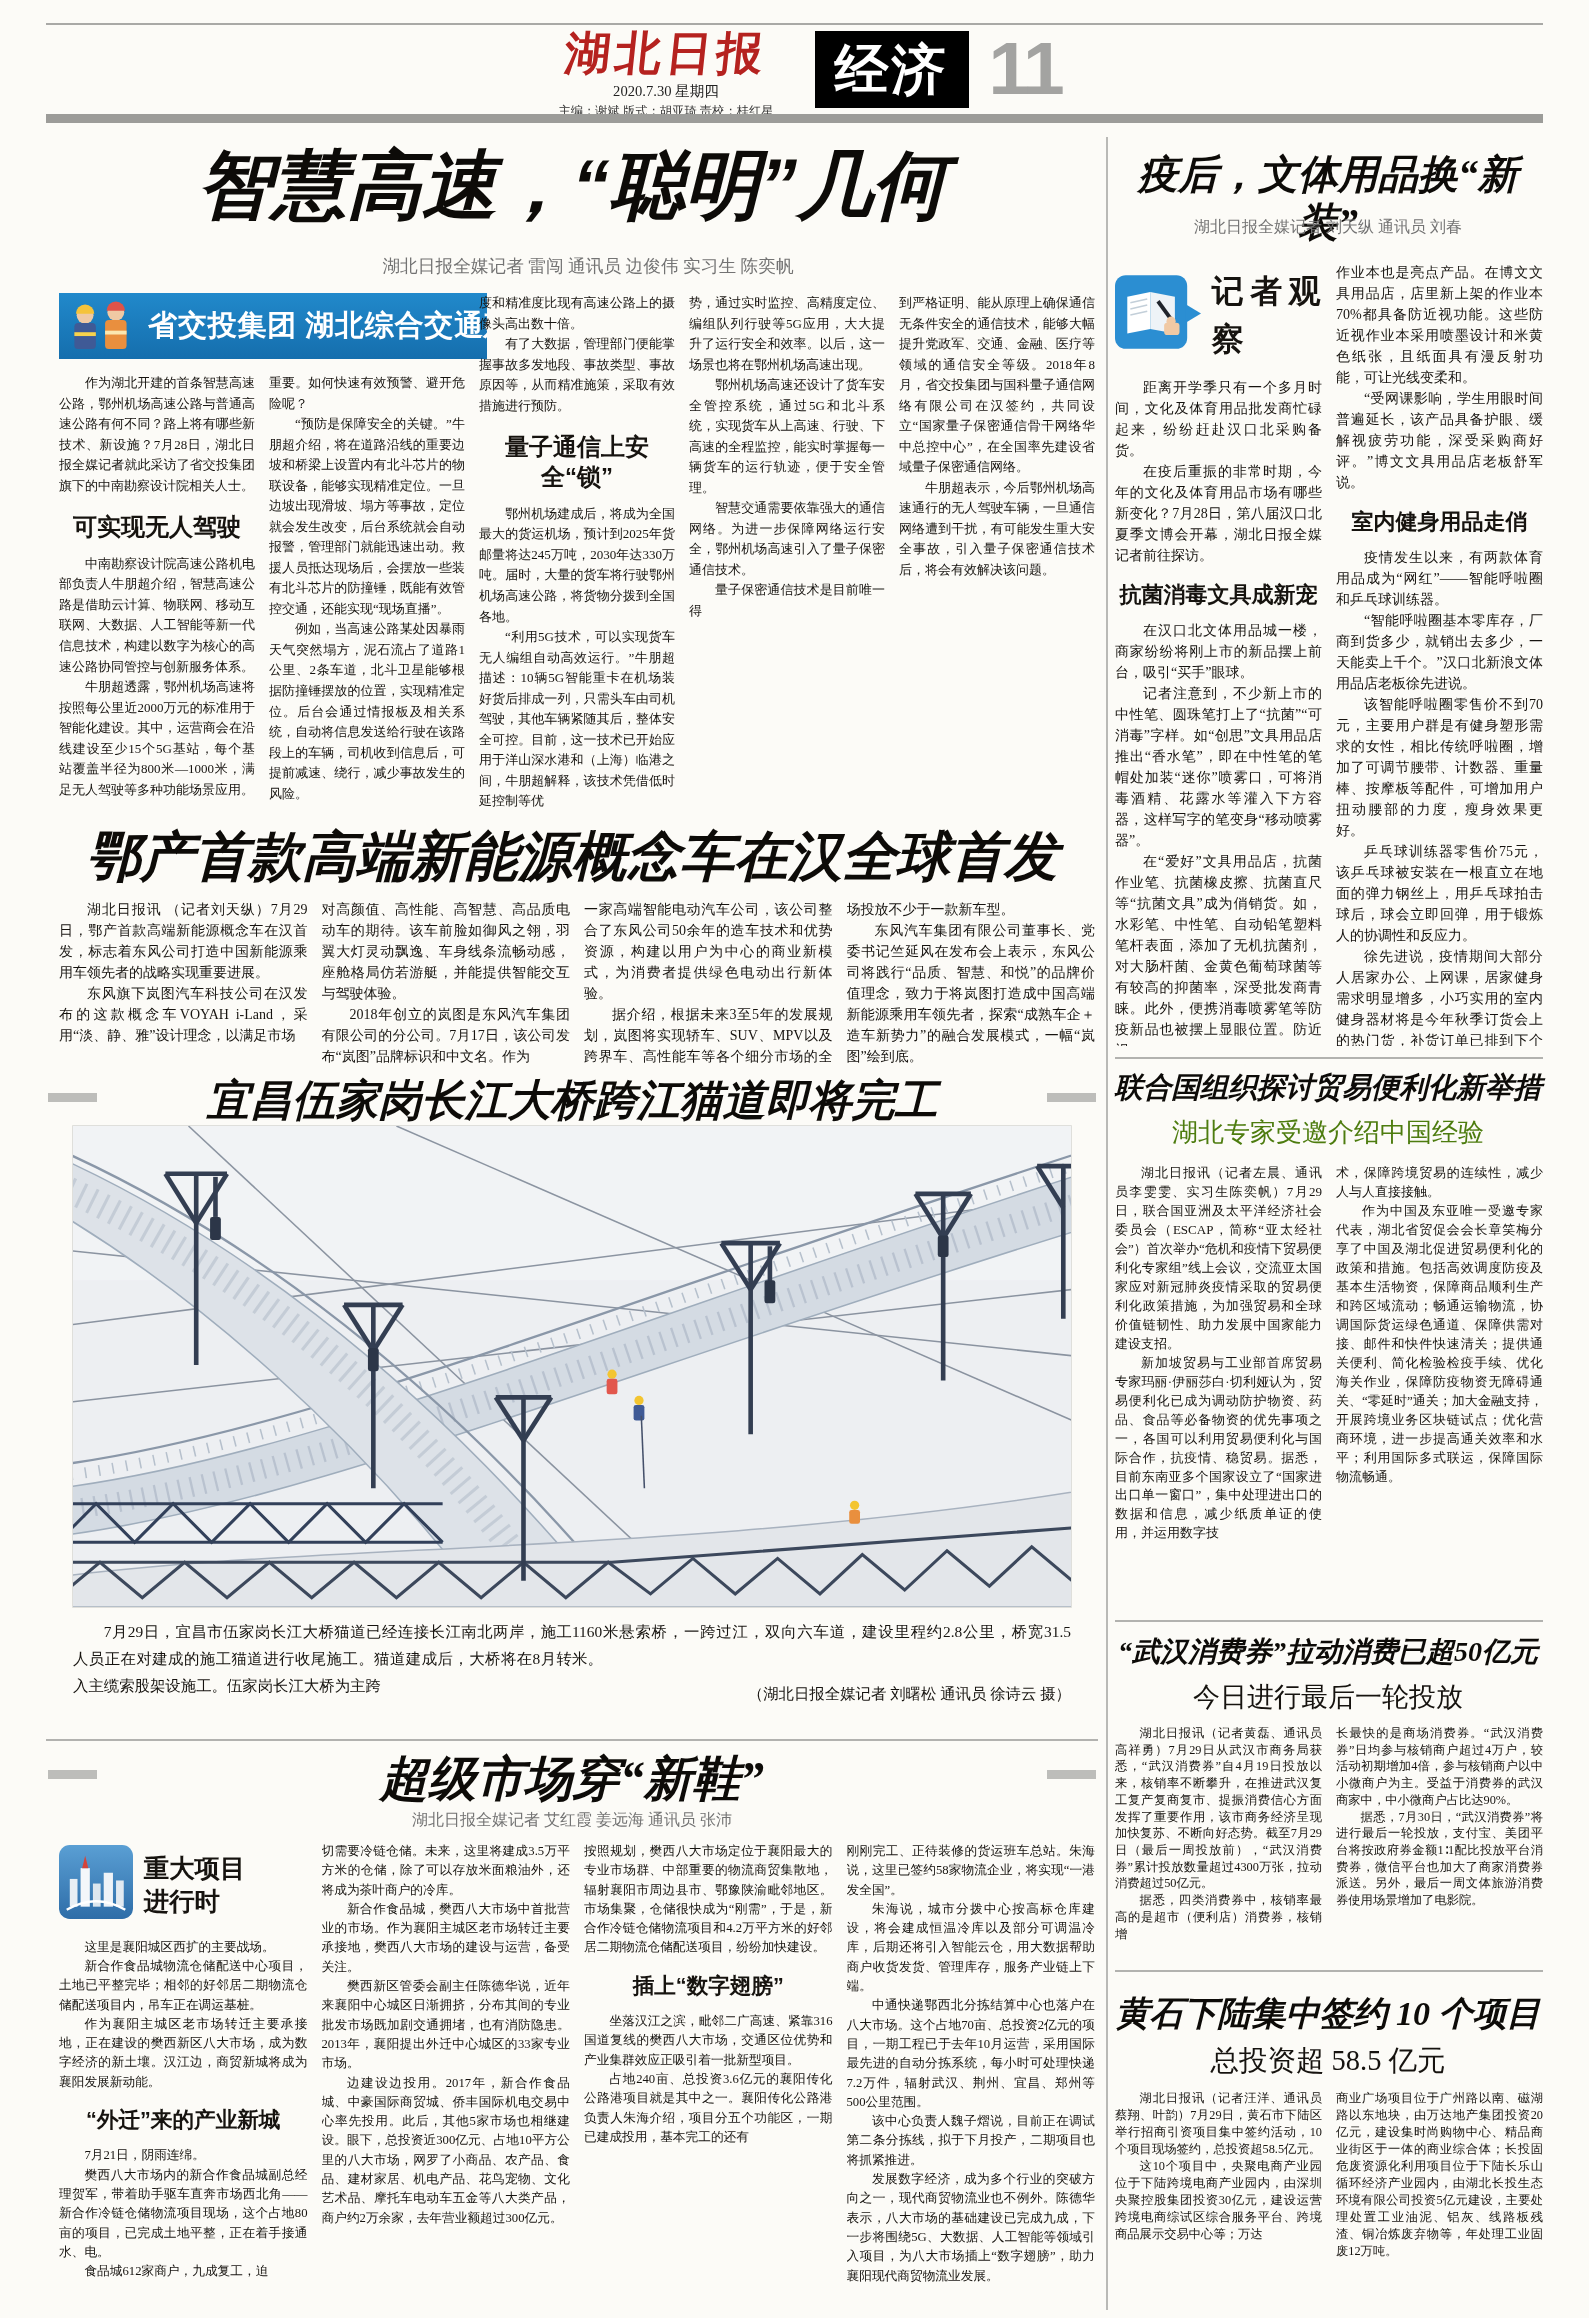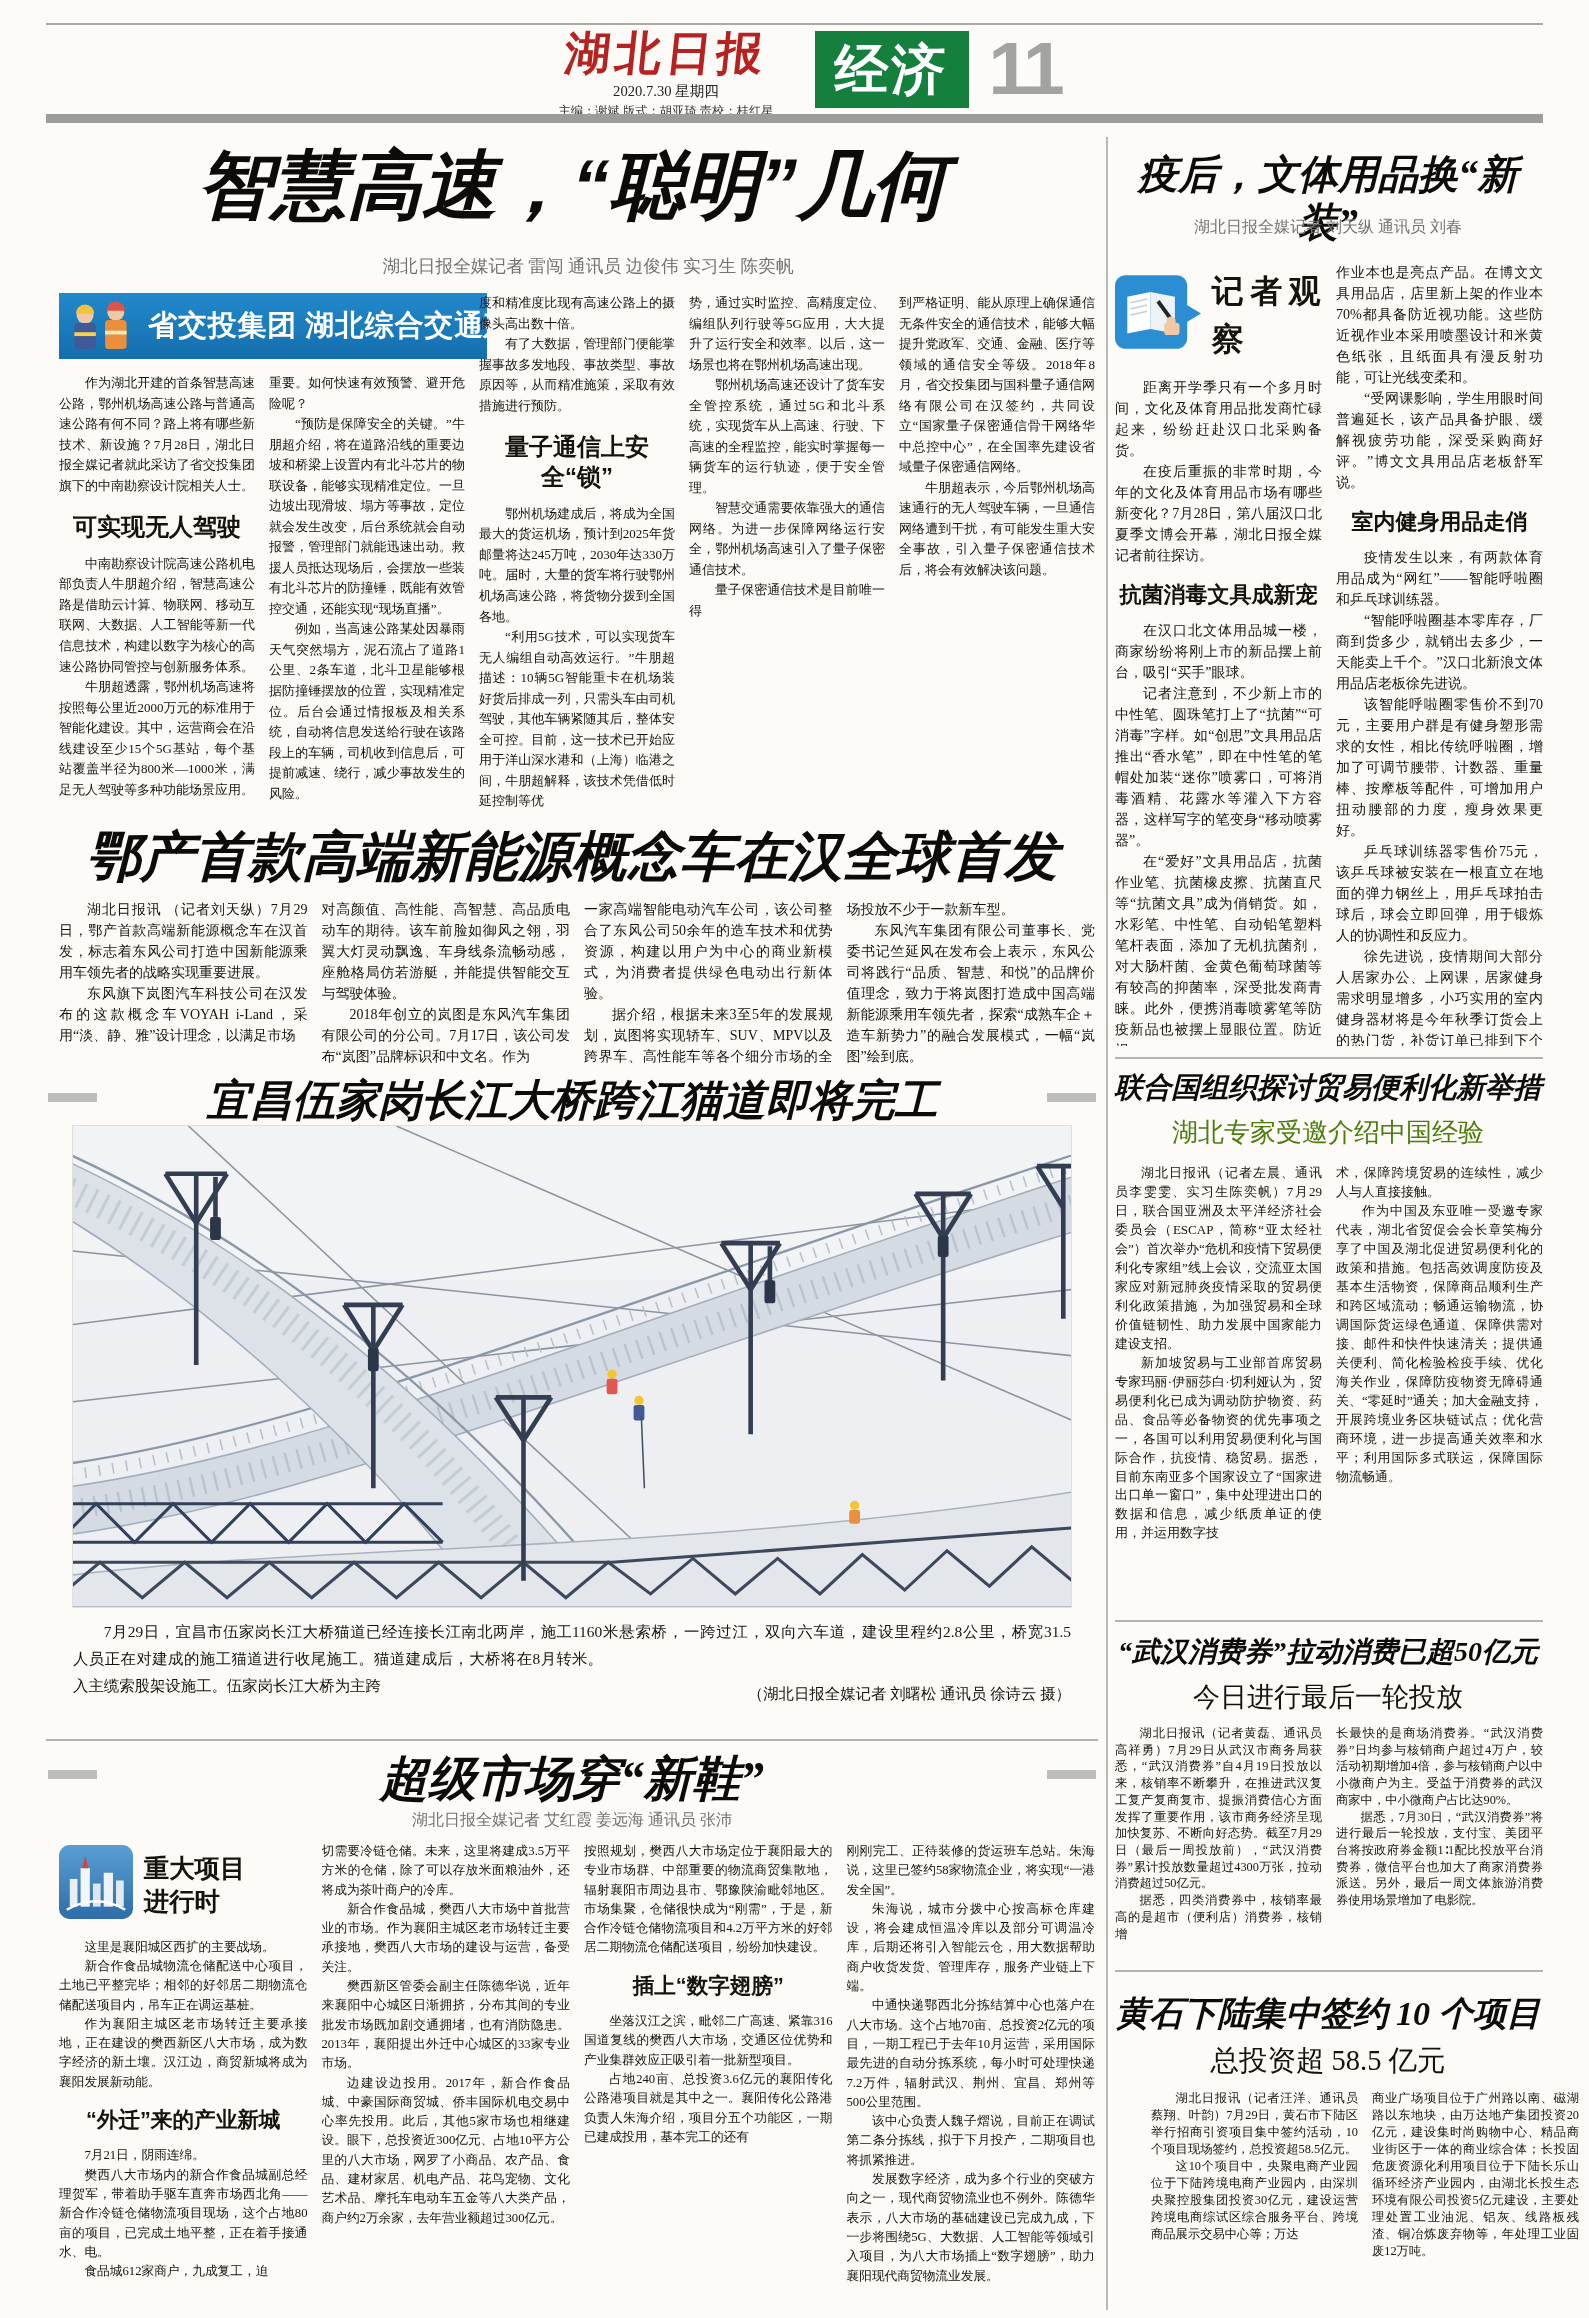--- a/index.html
+++ b/index.html
@@ -8,21 +8,21 @@
   .sans{font-family:"Liberation Sans","DejaVu Sans",sans-serif;}
   .center{text-align:center;}
   
   .toprule{left:46px;top:23px;width:1497px;height:2.3px;background:#a9a9a6;}
   .masthead{left:46px;top:31px;width:1497px;height:80px;}
   .mast-inner{position:absolute;left:493px;top:0;display:flex;align-items:flex-start;}
   .logoblk{width:254px;text-align:center;}
   .logo{font-size:46px;font-weight:900;color:#b5221f;letter-spacing:4.6px;transform:skewX(-6deg);line-height:1.0;}
   .dateline{font-size:14.6px;margin-top:4.6px;color:#222;}
   .credits{font-size:12.3px;margin-top:2.3px;color:#333;}
-  .sectionbox{width:154px;height:77px;background:#15803d;color:#fff;font-size:54px;font-weight:900;line-height:77px;text-align:center;margin-left:21.6px;letter-spacing:3.1px;}
+  .sectionbox{width:154px;height:77px;background:#000000;color:#fff;font-size:54px;font-weight:900;line-height:77px;text-align:center;margin-left:21.6px;letter-spacing:3.1px;}
   .pageno{font-size:75px;font-weight:900;color:#a3a3a1;line-height:74px;margin-left:20px;letter-spacing:-3.1px;}
   .thickrule{left:46px;top:114px;width:1497px;height:8.5px;background:#9c9c99;}
   .vrule{left:1106px;top:137px;width:1.5px;height:2173px;background:#b9b9b6;}
   .hrule{background:#b2b2af;height:1.5px;}
   
   .headline{font-weight:900;color:#0d0b08;font-style:italic;}
   .byline{font-size:17.7px;color:#737373;}
   .cols{display:flex;gap:14px;text-align:justify;overflow:hidden;}
   .col{flex:1;overflow:hidden;position:relative;}
   .para{margin:0;text-indent:2em;}
@@ -63,21 +63,21 @@
   .project-label{font-family:"Liberation Sans",sans-serif;font-weight:900;font-size:25.4px;line-height:1.3;margin-left:10.8px;}
   
   .d-head{left:1113px;top:1070px;width:430px;font-size:28.5px;line-height:1.25;}
   .d-sub{left:1113px;top:1115px;width:430px;font-size:26px;font-weight:400;color:#4d7c0f;}
   .cols-d{left:1115px;top:1164px;width:428px;height:447px;font-size:13px;line-height:1.46;}
   .e-head{left:1113px;top:1634px;width:430px;font-size:28px;line-height:1.25;}
   .e-sub{left:1113px;top:1679px;width:430px;font-size:27px;font-weight:400;}
   .cols-e{left:1115px;top:1725px;width:428px;height:236px;font-size:12.3px;line-height:1.36;}
   .f-head{left:1113px;top:1993px;width:430px;font-size:34px;line-height:1.25;}
   .f-sub{left:1113px;top:2042px;width:430px;font-size:28.5px;font-weight:400;}
-  .cols-f{left:1115px;top:2090px;width:428px;height:223px;font-size:12.3px;line-height:1.38;margin-left:36px;}
+  .cols-f{left:1115px;top:2090px;width:428px;height:223px;font-size:12.3px;line-height:1.38;}
 </style>
 </head>
 <body>
 
 <div class="page">
 
   <div class="abs toprule"></div>
   <div class="abs masthead">
     <div class="mast-inner">
       <div class="logoblk">

